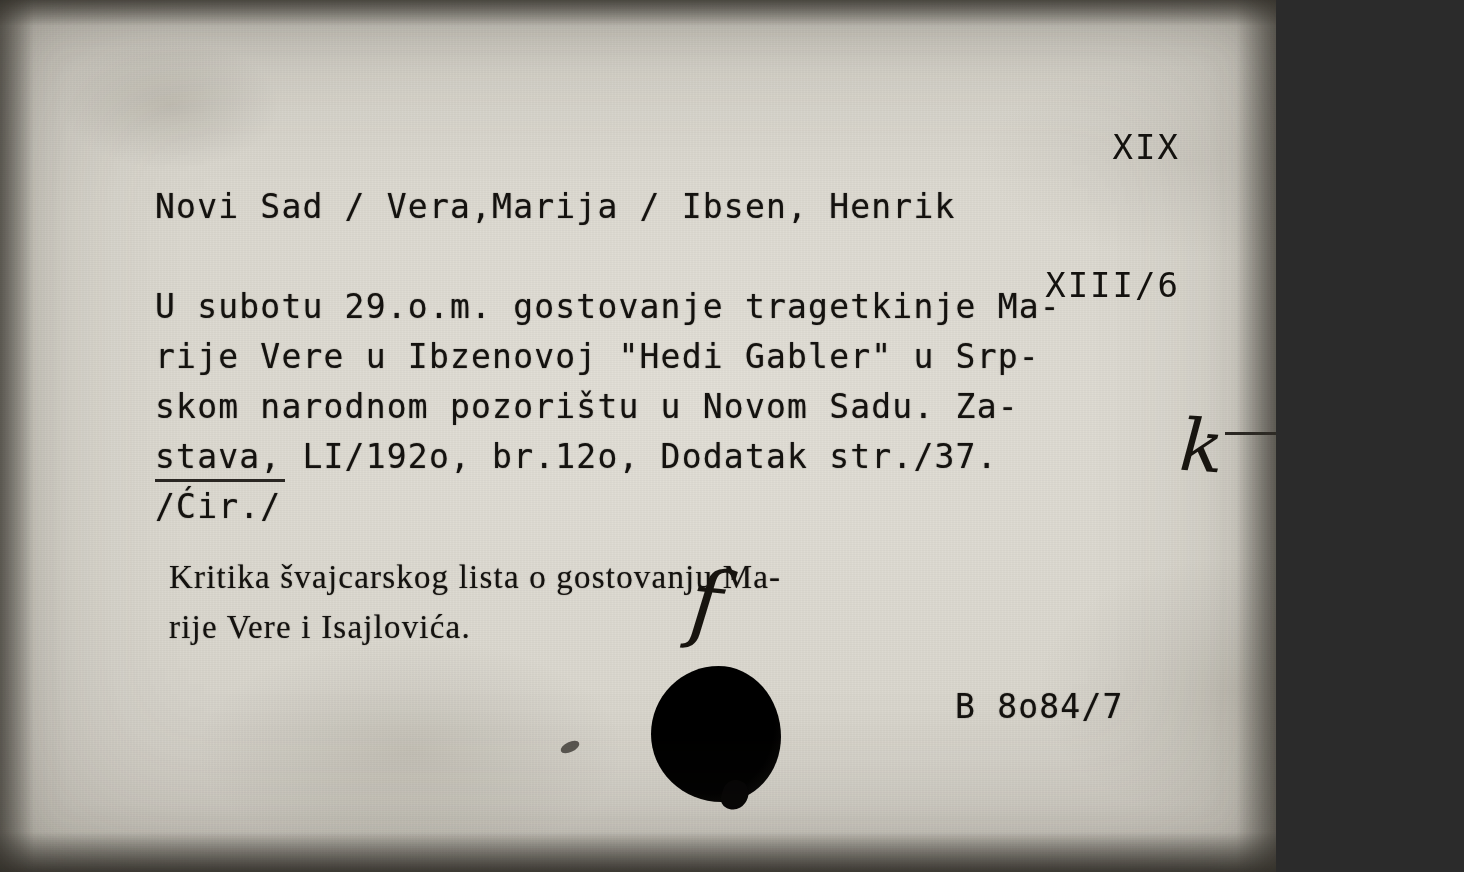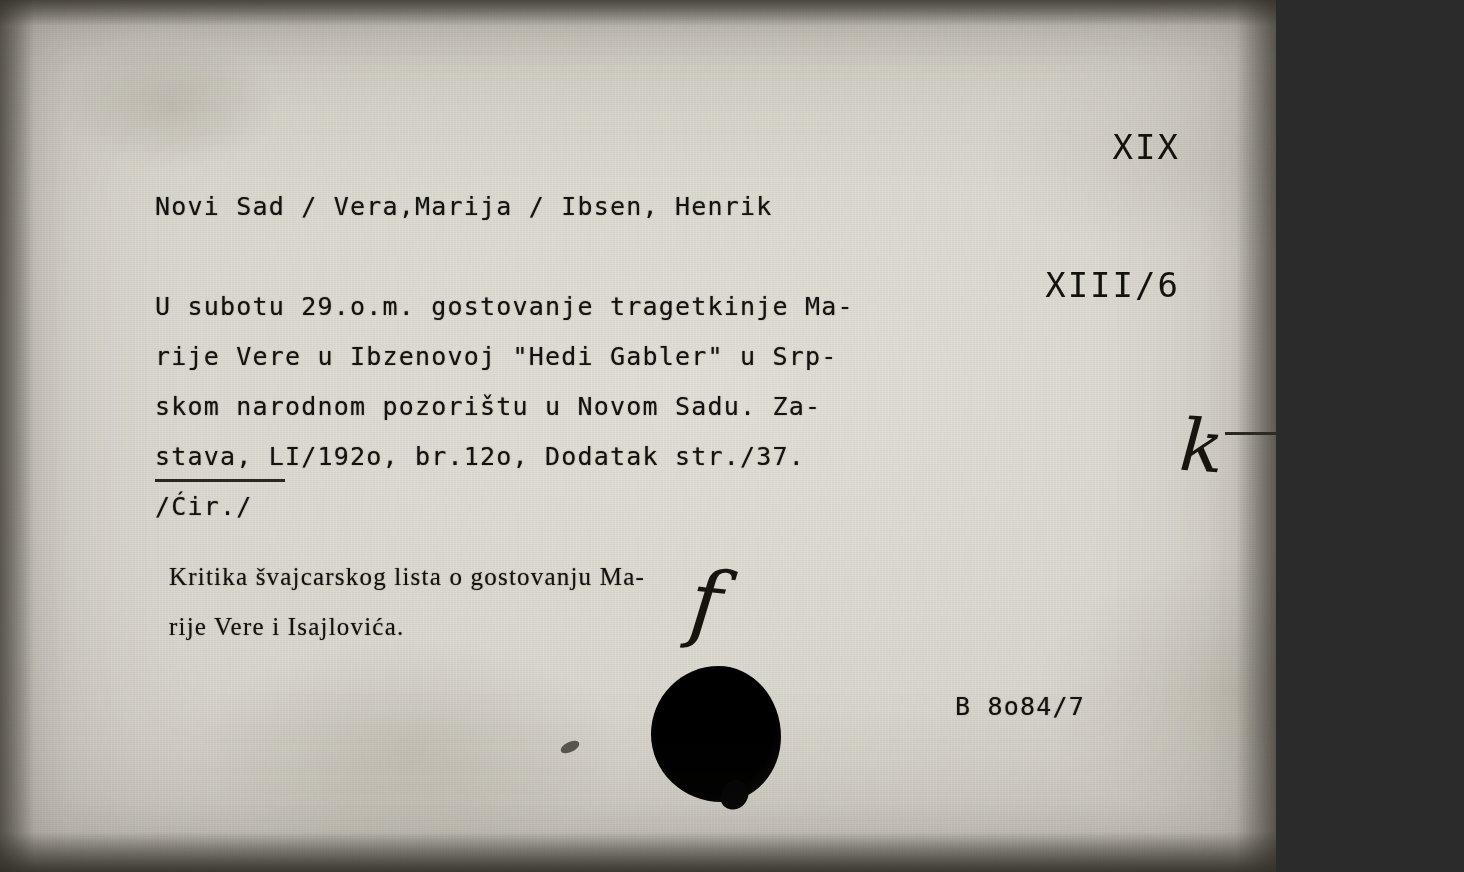--- a/index.html
+++ b/index.html
@@ -69,21 +69,21 @@
     position: absolute; right:0; top:0; width:40px; height:872px;
     background: linear-gradient(270deg, rgba(40,38,33,0.60), rgba(40,38,33,0));
     pointer-events:none;
   }
 
   
   .typed {
     position: absolute;
     color: #14120f;
     font-family: "DejaVu Sans Mono", monospace;
-    font-size: 25px;
+    font-size: 33px;
     line-height: 50px;
     letter-spacing: 1.2px;
     white-space: pre;
     text-shadow: 0 0 1.2px rgba(20,18,15,0.55);
   }
   .shelfmark {
     position: absolute;
     right: 96px;
     top: 32px;
     text-align: right;

